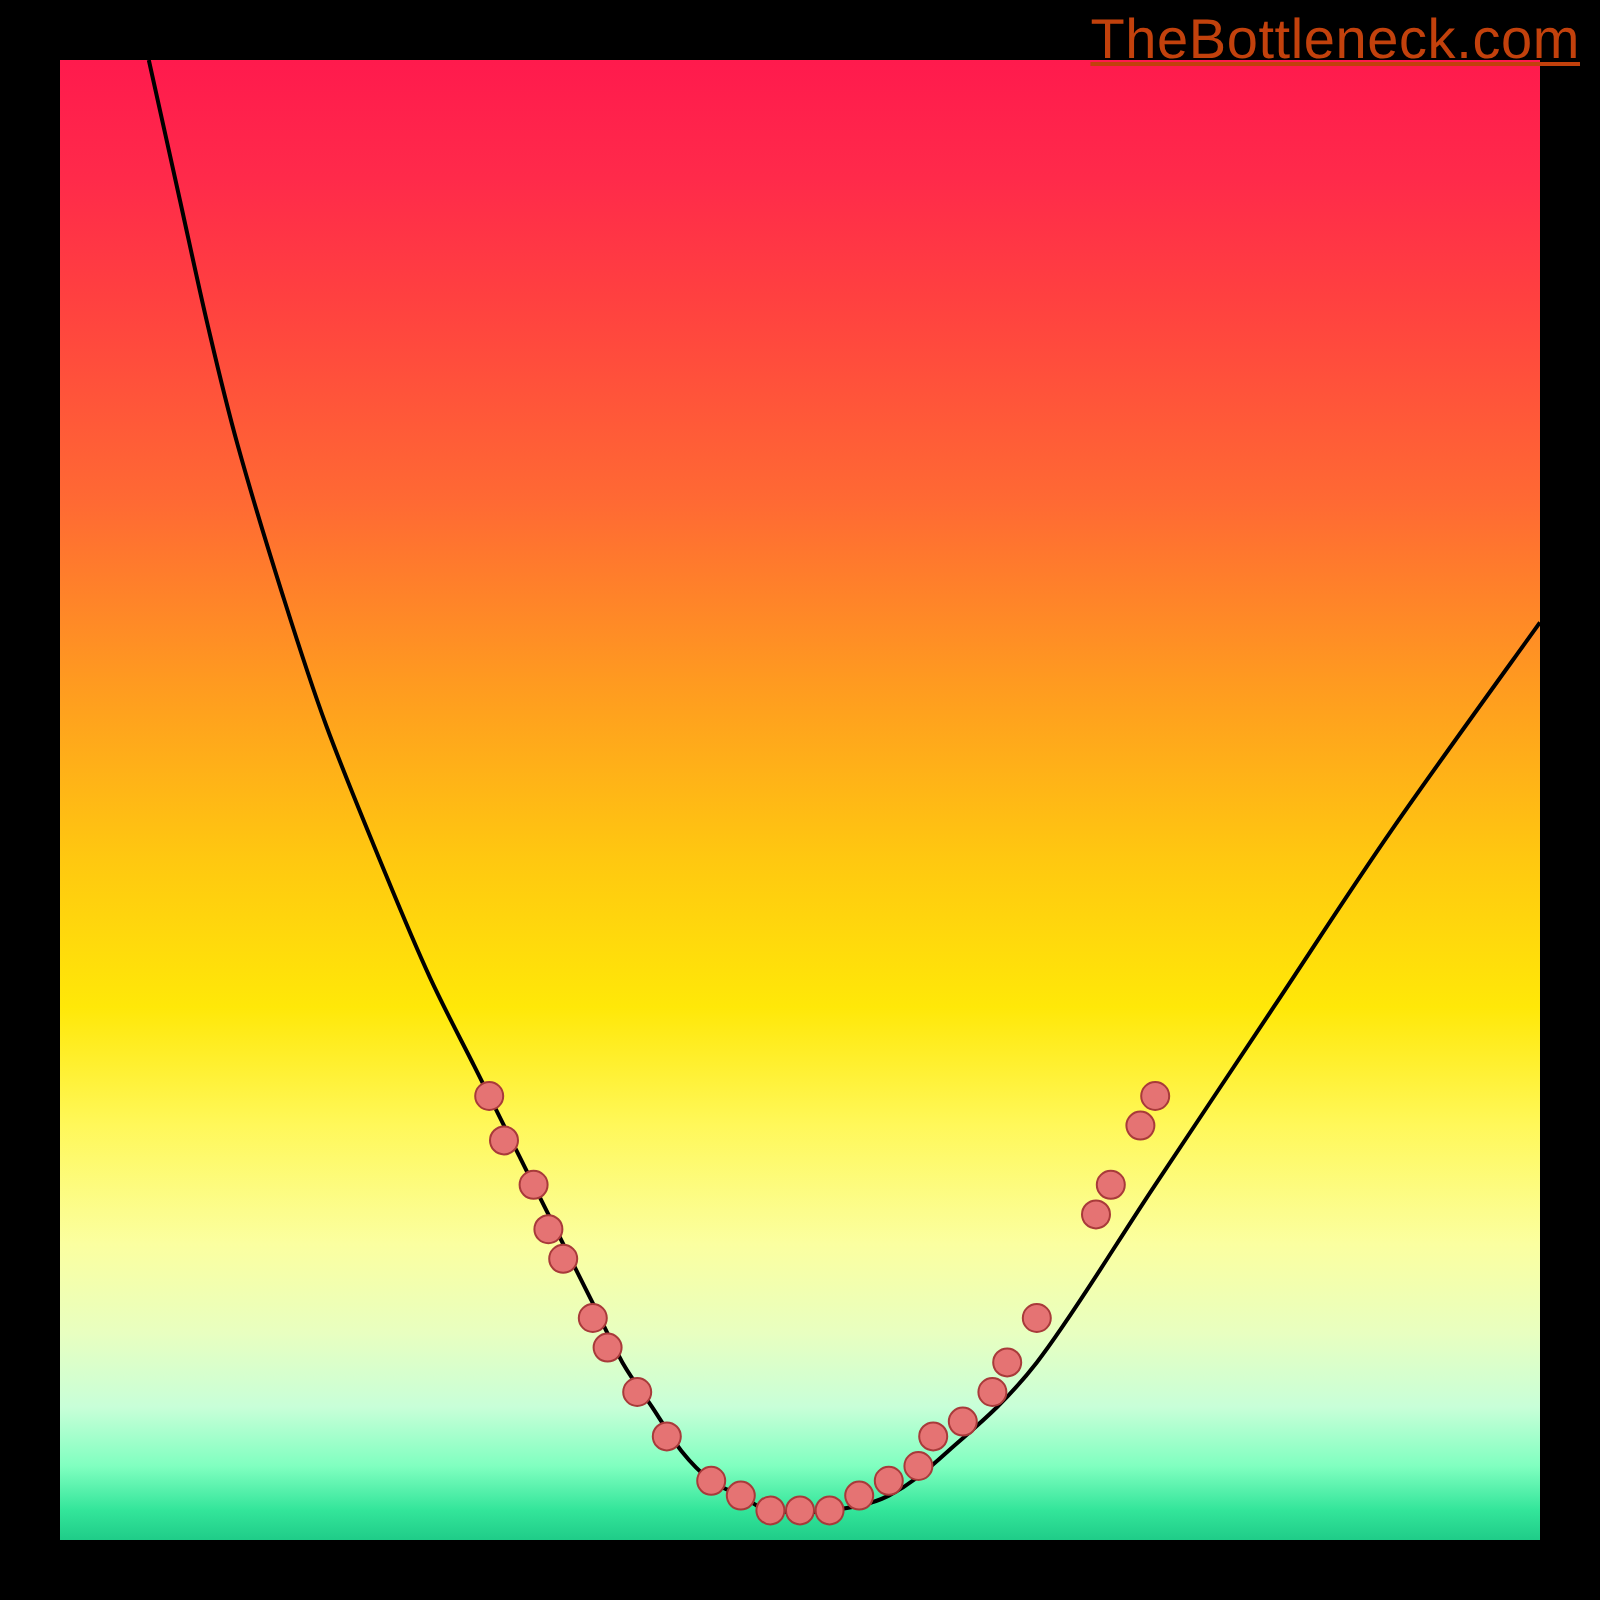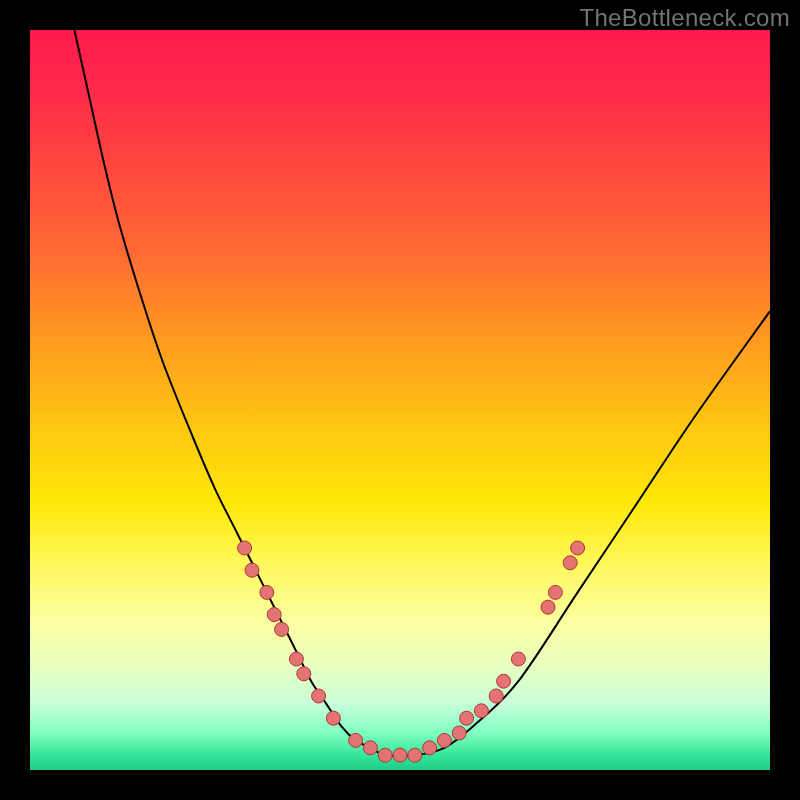--- a/index.html
+++ b/index.html
@@ -47,26 +47,27 @@
     position: absolute;
     left: 0;
     top: 0;
     width: 740px;
     height: 740px;
   }
   .watermark {
     position: absolute;
     top: 4px;
     right: 10px;
-    color: #737373;
-    font-size: 24px;
+    color: #c2410c;
+    font-size: 28px;
     letter-spacing: 0.3px;
     font-weight: 500;
     pointer-events: none;
     user-select: none;
+    text-decoration: underline;
   }
 </style>
 </head>
 <body>
 
 <div class="frame">
   <div class="plot">
     <svg class="curve" viewBox="0 0 740 740" preserveAspectRatio="none">
       <path id="curve-path" d="M 44.4 0 C 46.86666666666667 11.100000000000003, 54.266666666666666 44.40000000000002, 59.2 66.60000000000002 C 64.13333333333334 88.80000000000003, 69.06666666666666 112.23333333333339, 74 133.20000000000005 C 78.93333333333334 154.1666666666667, 82.63333333333333 170.2, 88.8 192.39999999999998 C 94.96666666666667 214.59999999999997, 103.6 242.96666666666664, 111 266.4 C 118.4 289.8333333333333, 124.56666666666665 309.5666666666666, 133.2 332.99999999999994 C 141.83333333333331 356.4333333333333, 154.16666666666669 386.0333333333333, 162.8 407 C 171.43333333333334 427.9666666666667, 177.6 442.76666666666665, 185 458.8 C 192.4 474.83333333333337, 201.03333333333336 490.8666666666667, 207.20000000000002 503.2 C 213.36666666666667 515.5333333333333, 217.06666666666666 522.9333333333333, 222 532.8 C 226.93333333333334 542.6666666666666, 231.86666666666667 552.5333333333333, 236.8 562.4 C 241.73333333333335 572.2666666666667, 246.66666666666669 582.1333333333333, 251.60000000000002 592 C 256.53333333333336 601.8666666666667, 261.46666666666664 611.7333333333333, 266.4 621.6 C 271.3333333333333 631.4666666666667, 276.26666666666665 642.5666666666667, 281.2 651.2 C 286.1333333333333 659.8333333333334, 291.06666666666666 666, 296 673.4 C 300.93333333333334 680.8, 305.8666666666667 689.4333333333334, 310.8 695.6 C 315.73333333333335 701.7666666666667, 320.6666666666667 706.7, 325.6 710.4 C 330.53333333333336 714.0999999999999, 335.4666666666667 715.3333333333333, 340.40000000000003 717.8 C 345.33333333333337 720.2666666666667, 347.8 723.9666666666667, 355.2 725.2 C 362.59999999999997 726.4333333333334, 374.93333333333334 726.4333333333334, 384.8 725.2 C 394.6666666666667 723.9666666666667, 404.53333333333336 722.7333333333333, 414.40000000000003 717.8 C 424.2666666666667 712.8666666666666, 431.6666666666667 706.7, 444 695.6 C 456.3333333333333 684.5, 471.1333333333334 673.4000000000001, 488.40000000000003 651.2 C 505.6666666666667 629, 527.8666666666667 592, 547.6 562.4 C 567.3333333333334 532.8, 587.0666666666666 503.20000000000005, 606.8 473.6 C 626.5333333333333 444, 643.8 416.8666666666667, 666 384.8 C 688.2 352.73333333333335, 727.6666666666666 298.46666666666664, 740 281.2" fill="none" stroke="#000000" stroke-width="2"></path>
       <g id="markers-group">

